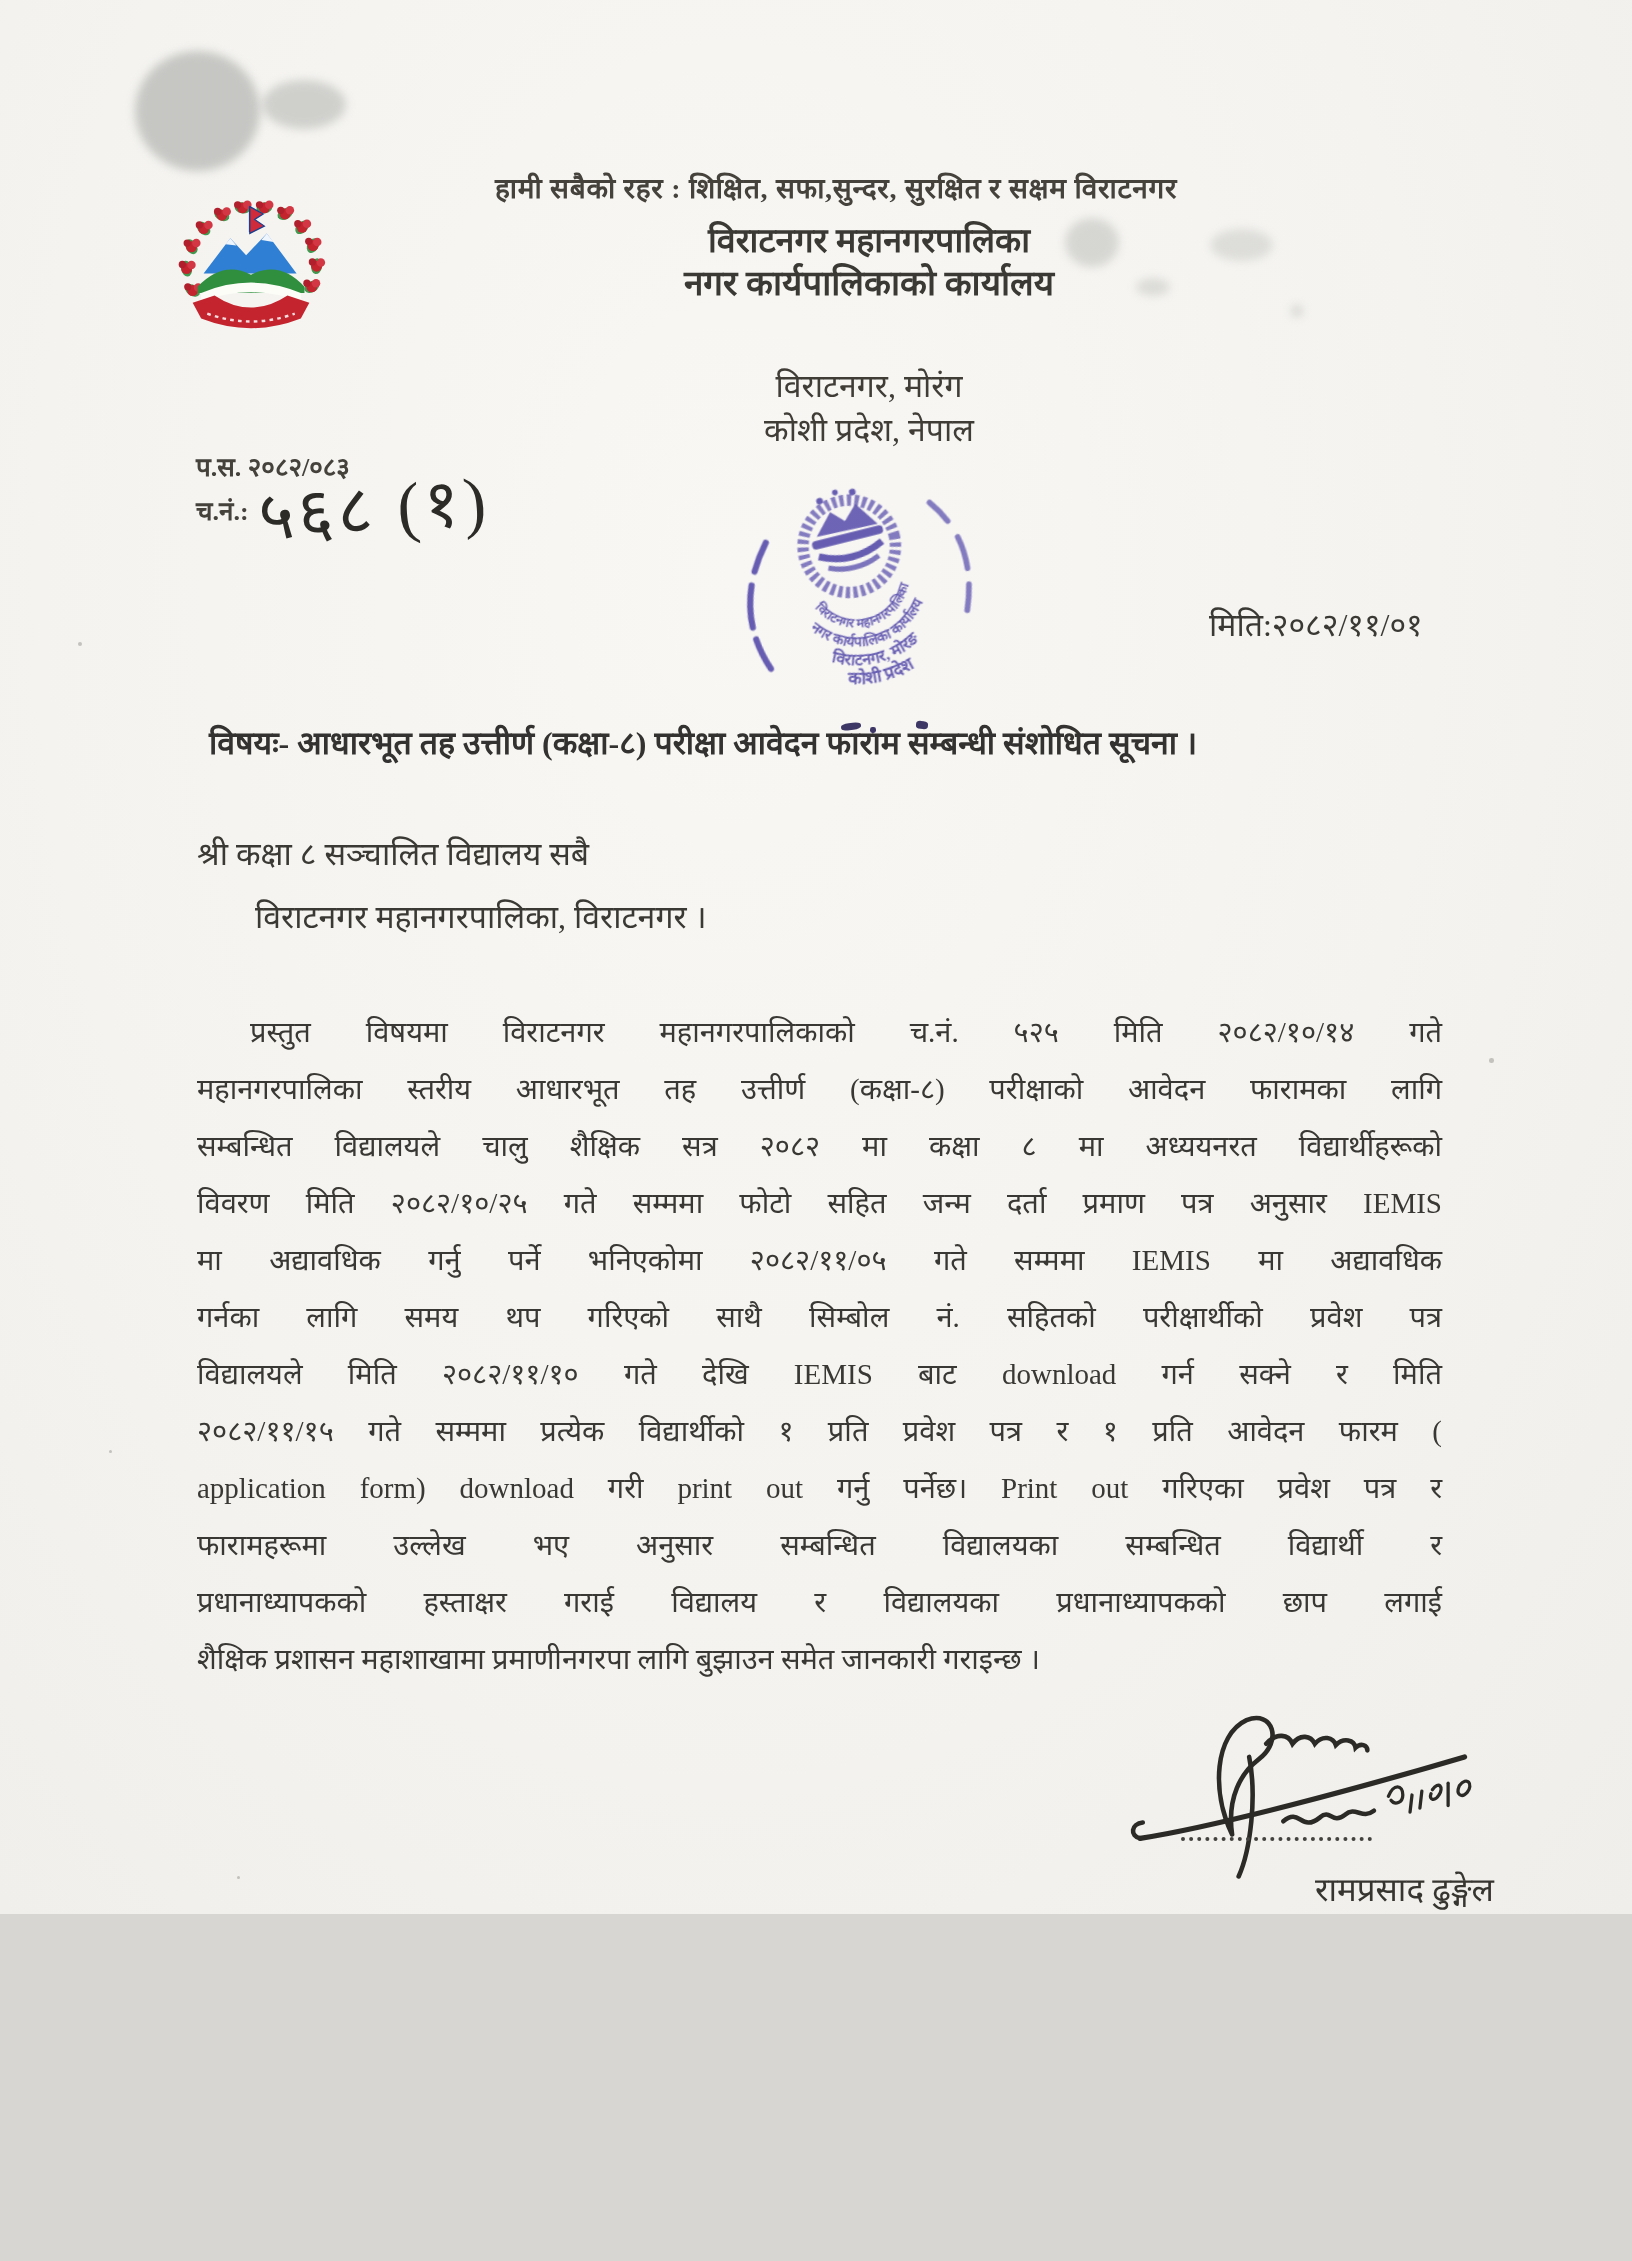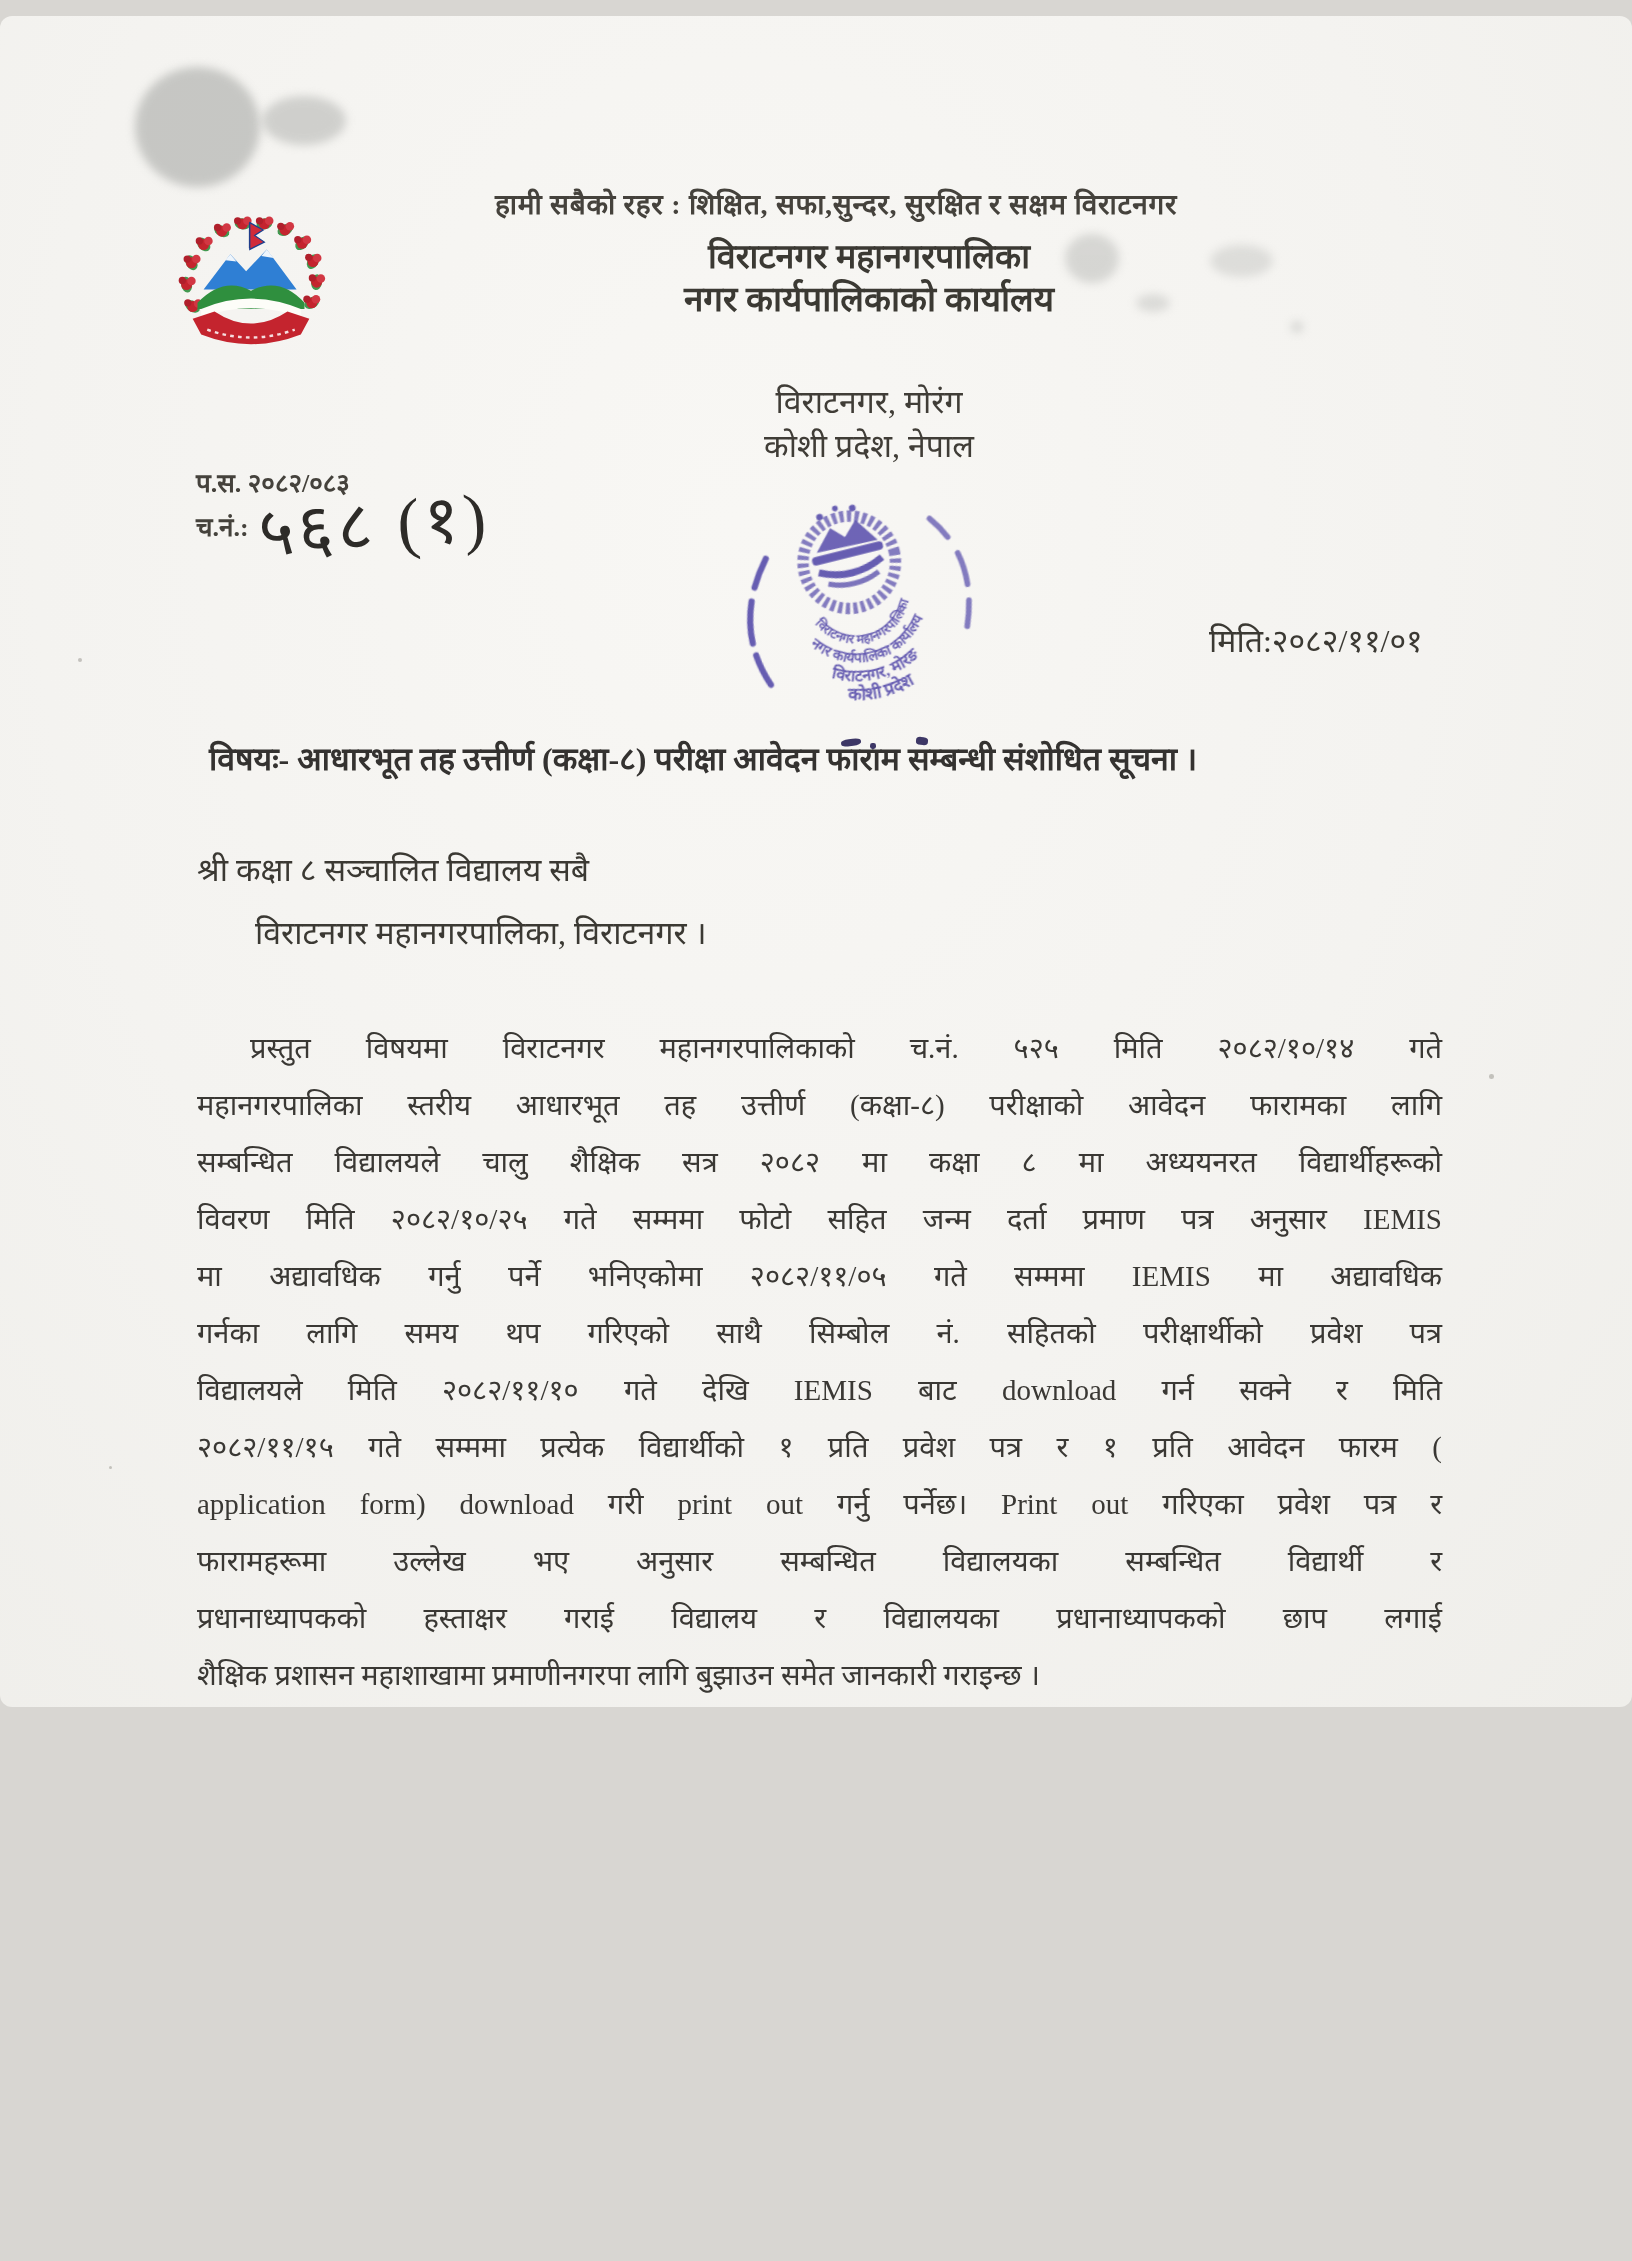--- a/index.html
+++ b/index.html
@@ -1,22 +1,21 @@
 <!DOCTYPE html>
 <html style="font-size:10.5px"><head>
 <meta charset="utf-8">
 <style>
   html,body{margin:0;padding:0;background:#d8d6d2;}
   .page{
-    position:relative;width:1632px;height:1691px;margin:16px auto;
+    position:relative;width:1632px;height:1914px;margin:0 auto;
     background:#f5f4f1;
     background-image:radial-gradient(ellipse at 45% 30%, #f8f7f4 0%, #f4f3f0 55%, #efeeea 100%);
     overflow:hidden;color:#35332f;
     font-family:"Liberation Serif","DejaVu Serif",serif;
-    border-radius:12px;
   }
   .abs{position:absolute;}
   .hdr{left:224px;width:1290px;text-align:center;}
   .tagline{top:168px;font-size:28px;font-weight:700;letter-spacing:0.7px;color:#45423c;transform:translateX(-33px);}
   .muni{top:216px;font-size:34px;font-weight:700;color:#3b3933;}
   .office{top:258px;font-size:35px;font-weight:700;color:#3b3933;}
   .dept{top:303px;font-size:41px;font-weight:700;color:#363430;}
   .addr1{top:363px;font-size:32px;color:#403d37;}
   .addr2{top:407px;font-size:32px;color:#403d37;}
   .ps{left:196px;top:448px;font-size:26px;color:#45423c;font-weight:bold;}

